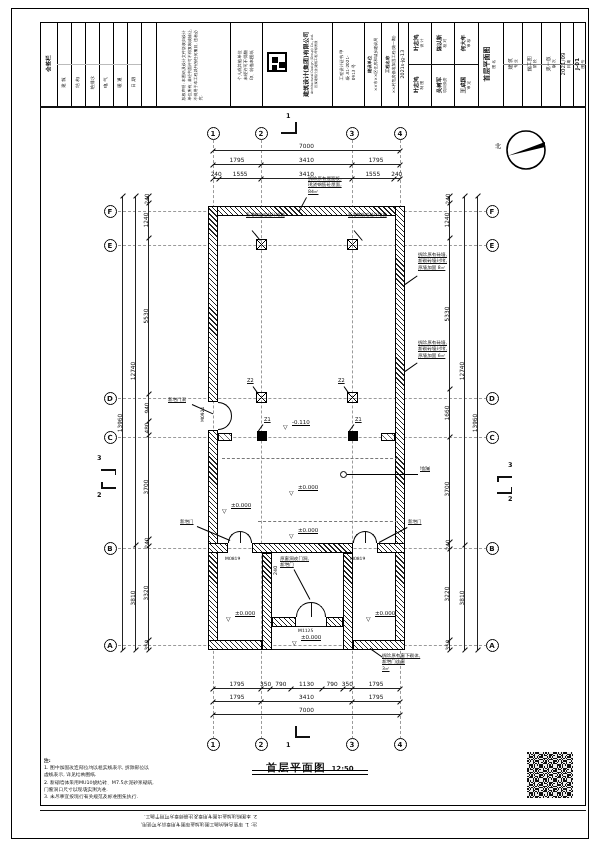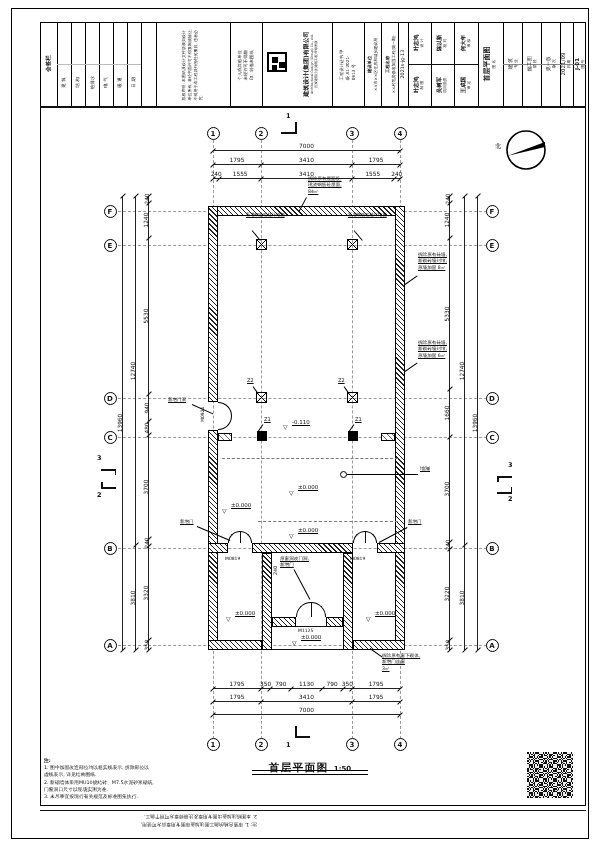--- a/index.html
+++ b/index.html
@@ -519,21 +519,21 @@
 
   <span class="secmark" style="left:508px;top:462px">3</span>
   <div class="ln" style="left:497px;top:476px;width:15px;height:1.5px"></div>
   <div class="ln" style="left:497px;top:476px;width:1.5px;height:6px"></div>
   <div class="ln" style="left:497px;top:492px;width:15px;height:1.5px"></div>
   <div class="ln" style="left:510.5px;top:487px;width:1.5px;height:6px"></div>
   <span class="secmark" style="left:508px;top:496px">2</span>
 
   <div class="abs" style="left:230px;top:756px;width:160px;text-align:center">
     <span style="font-size:10.5px;font-weight:bold;letter-spacing:1.5px">首层平面图</span>
-    <span style="font-size:7px;font-weight:bold">1:50</span>
+    <span style="font-size:7px;font-weight:bold">12:50</span>
   </div>
   <div class="abs" style="left:252px;top:770px;width:116px;height:3px;border-top:1.5px solid #000;border-bottom:1px solid #000"></div>
 
   <div class="abs" style="left:44px;top:757px;font-size:4.8px;line-height:1.5">
     <span style="display:block;font-weight:bold">注:</span>
     <span style="display:block">1. 图中加固改造部位均以粗实线表示, 拆除部位以</span>
     <span style="display:block">    虚线表示, 详见结构图纸.</span>
     <span style="display:block">2. 新砌墙体采用MU10烧结砖、M7.5水泥砂浆砌筑,</span>
     <span style="display:block">    门窗洞口尺寸以现场实测为准.</span>
     <span style="display:block">3. 未尽事宜按现行有关规范及标准图集执行.</span>

